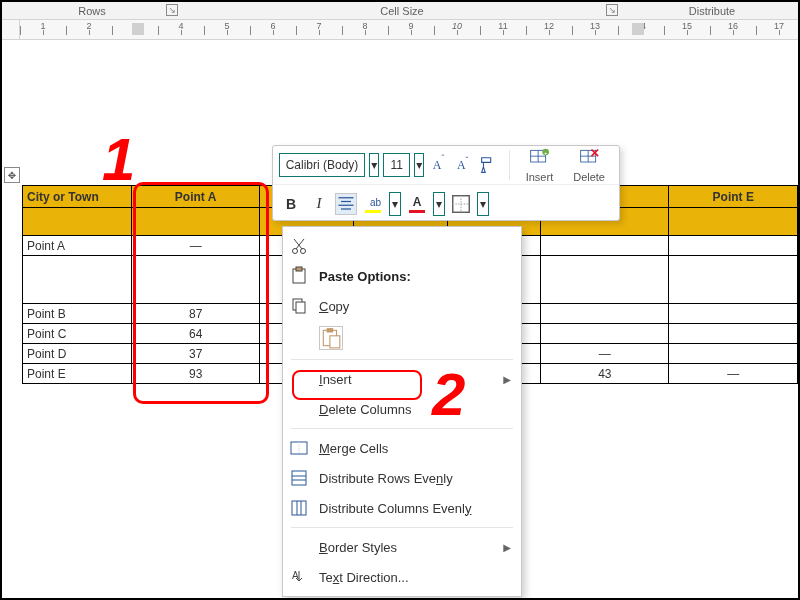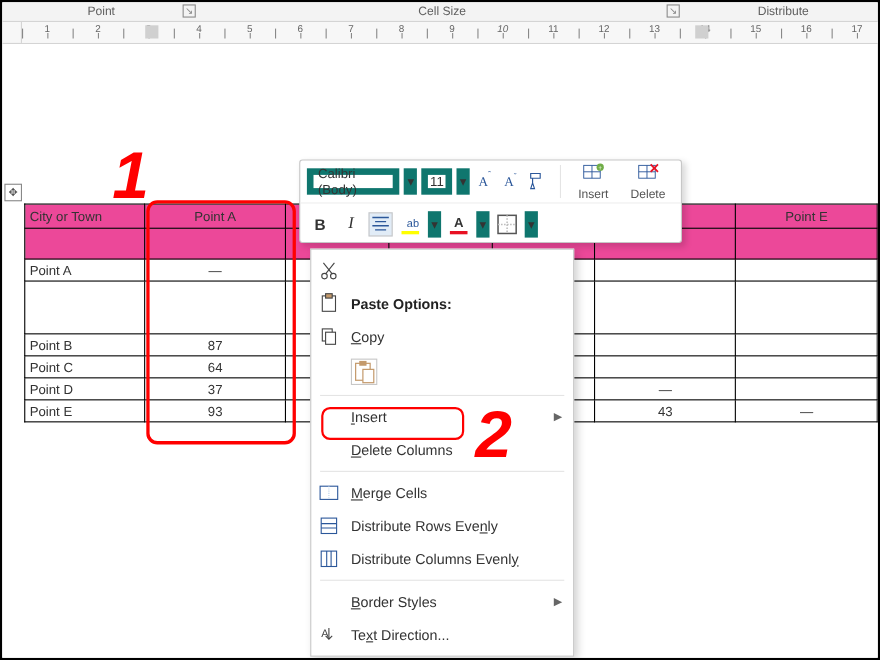--- a/index.html
+++ b/index.html
@@ -24,21 +24,21 @@
   .indent-marker { position: absolute; top: 3px; width: 12px; height: 12px; background: #d0d0d0; transform: translateX(-50%); }
 
   
   .docarea { position: relative; width: 100%; height: 560px; background: #fff; }
 
   
   .tbl-wrap { position: absolute; left: 20px; top: 145px; }
   .move-handle { position: absolute; left: -2px; top: -2px; width: 16px; height: 16px; border: 1px solid #888; background: #fff; display: flex; align-items: center; justify-content: center; font-size: 10px; color: #555; transform: translate(-100%, -100%); }
   table.data { border-collapse: collapse; }
   table.data th, table.data td { border: 1px solid #000; padding: 0; font-size: 12px; background: #fff; }
-  table.data th { background: #ec4899; font-weight: normal; text-align: center; height: 22px; }
+  table.data th { background: #eab308; font-weight: bold; text-align: center; height: 22px; }
   table.data td { height: 20px; text-align: center; }
   .c0 { width: 110px; text-align: left !important; padding-left: 4px !important; }
   .c1 { width: 130px; }
   .c2,.c3,.c4 { width: 95px; }
   .c5,.c6 { width: 130px; }
   
   tr.sub th { height: 28px; }
   tr.extra td { height: 48px; }
   
   th.sel, td.sel { background: #d9d9d9; }
@@ -47,21 +47,21 @@
   
   .red-box-1 { position: absolute; border: 3px solid #f00; border-radius: 10px; pointer-events: none; left: 131px; top: 142px; width: 136px; height: 222px; }
   .red-num { position: absolute; font: italic 900 60px/1 Arial; color: #f00; }
   .num1 { left: 100px; top: 90px; }
   .num2 { left: 430px; top: 325px; }
 
   
   .mini { position: absolute; left: 270px; top: 105px; width: 348px; height: 76px; background: #fff; border: 1px solid #c7c7c7; box-shadow: 3px 3px 6px rgba(0,0,0,0.15); border-radius: 3px; }
   .mini-row { display: flex; align-items: center; height: 38px; padding: 0 6px; gap: 4px; }
   .mini-row + .mini-row { border-top: 1px solid #eee; }
-  .mini .ctl { height: 24px; border: 6px solid #0f766e; display: flex; align-items: center; justify-content: center; font-size: 12px; background: #fff; color: #333; }
+  .mini .ctl { height: 24px; border: 1px solid #0f766e; display: flex; align-items: center; justify-content: center; font-size: 12px; background: #fff; color: #333; }
   .font-name { width: 102px; justify-content: flex-start; padding: 0 4px; }
   .font-size { width: 32px; }
   .dd { width: 12px; color: #666; font-size: 9px; }
   .grow, .shrink { width: 22px; font-size: 12px; color: #2b579a; font-family: "Segoe UI"; }
   .btn { width: 24px; height: 24px; border: 1px solid transparent; display: flex; align-items: center; justify-content: center; }
   .bold { font-weight: bold; font-size: 14px; }
   .italic { font-style: italic; font-family: "Times New Roman"; font-size: 15px; }
   .center { border: 1px solid #c7c7c7; background: #e1ecf7; width: 22px; height: 22px; }
   .hl .bar { display: block; width: 16px; height: 3px; background: #ffff00; margin-top: 1px; }
   .fc .bar { display: block; width: 16px; height: 3px; background: #e81123; margin-top: 1px; }
@@ -84,21 +84,21 @@
   
   .red-box-2 { position: absolute; border: 2px solid #f00; border-radius: 8px; pointer-events: none; left: 290px; top: 330px; width: 130px; height: 30px; }
 </style>
 </head>
 <body>
 
 <div class="canvas">
 
   <div class="ribbon-groups">
     <div class="rg merge">
-      <span>Point</span>
+      <span>Rows</span>
       <span class="launcher">↘</span>
     </div>
     <div class="rg cellsize">
       <span>Cell Size</span>
       <span class="launcher">↘</span>
     </div>
     <div class="rg align">
       <span>Distribute</span>
     </div>
   </div>

